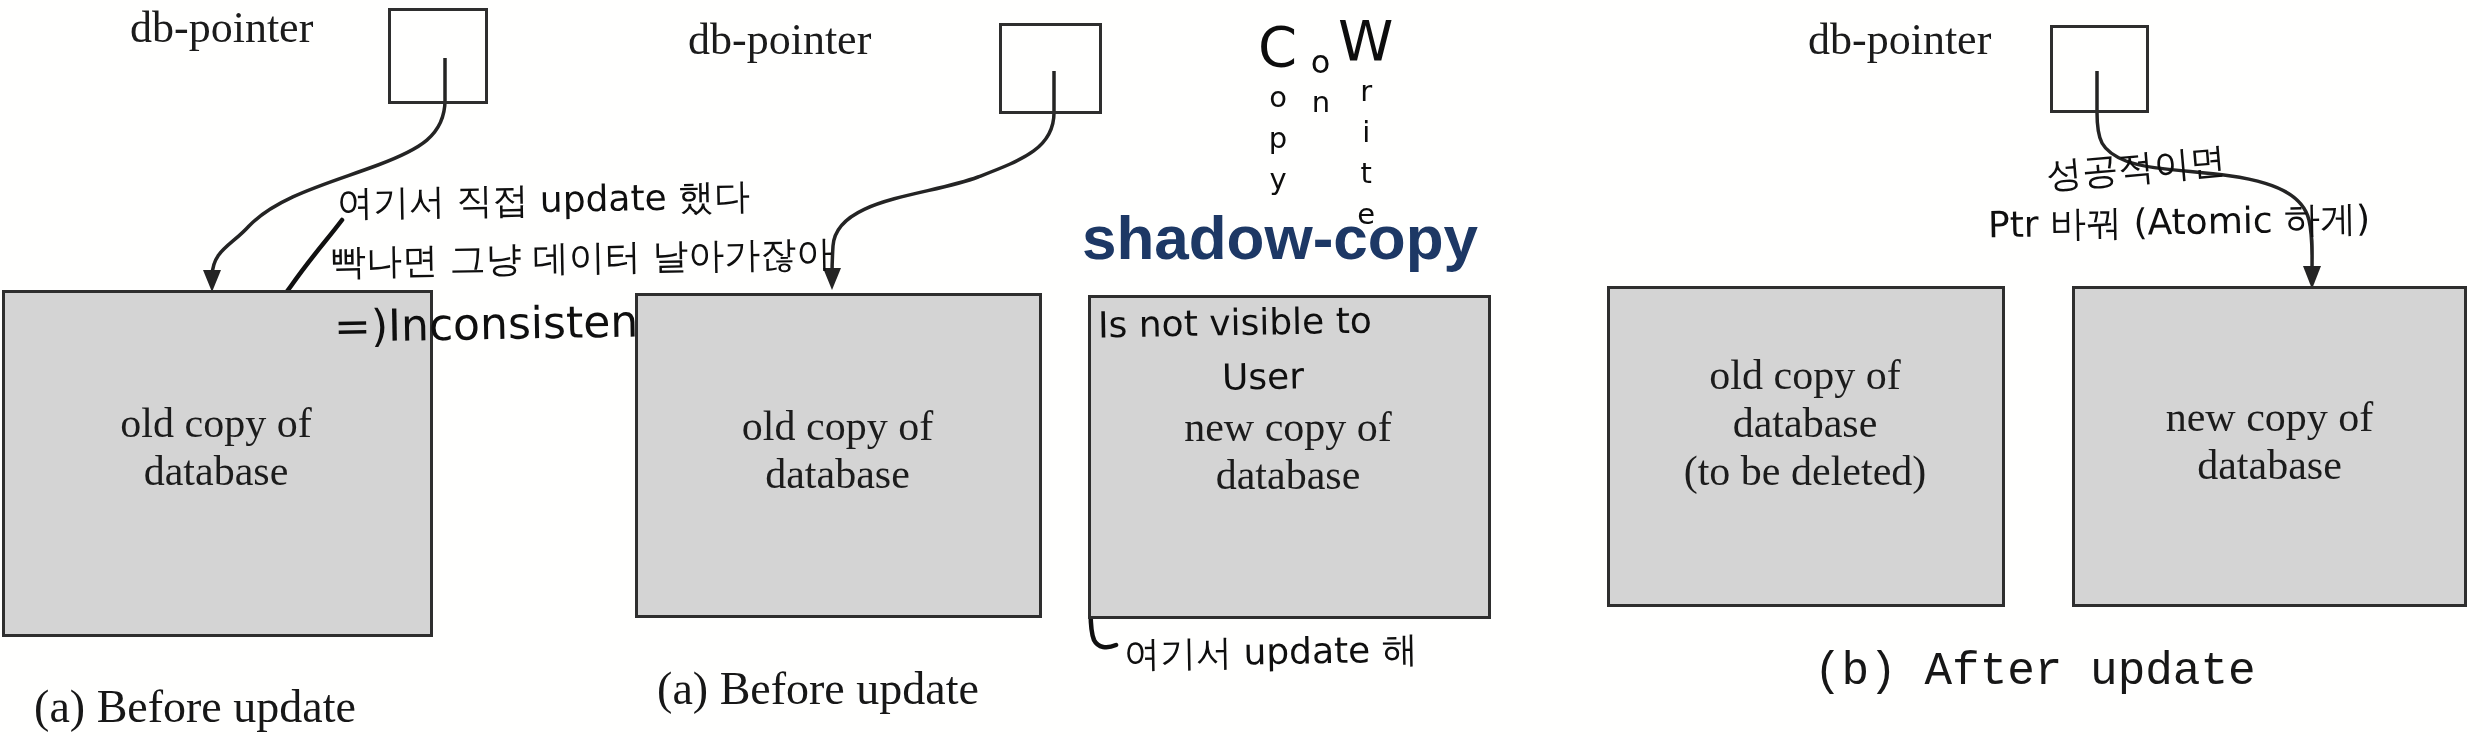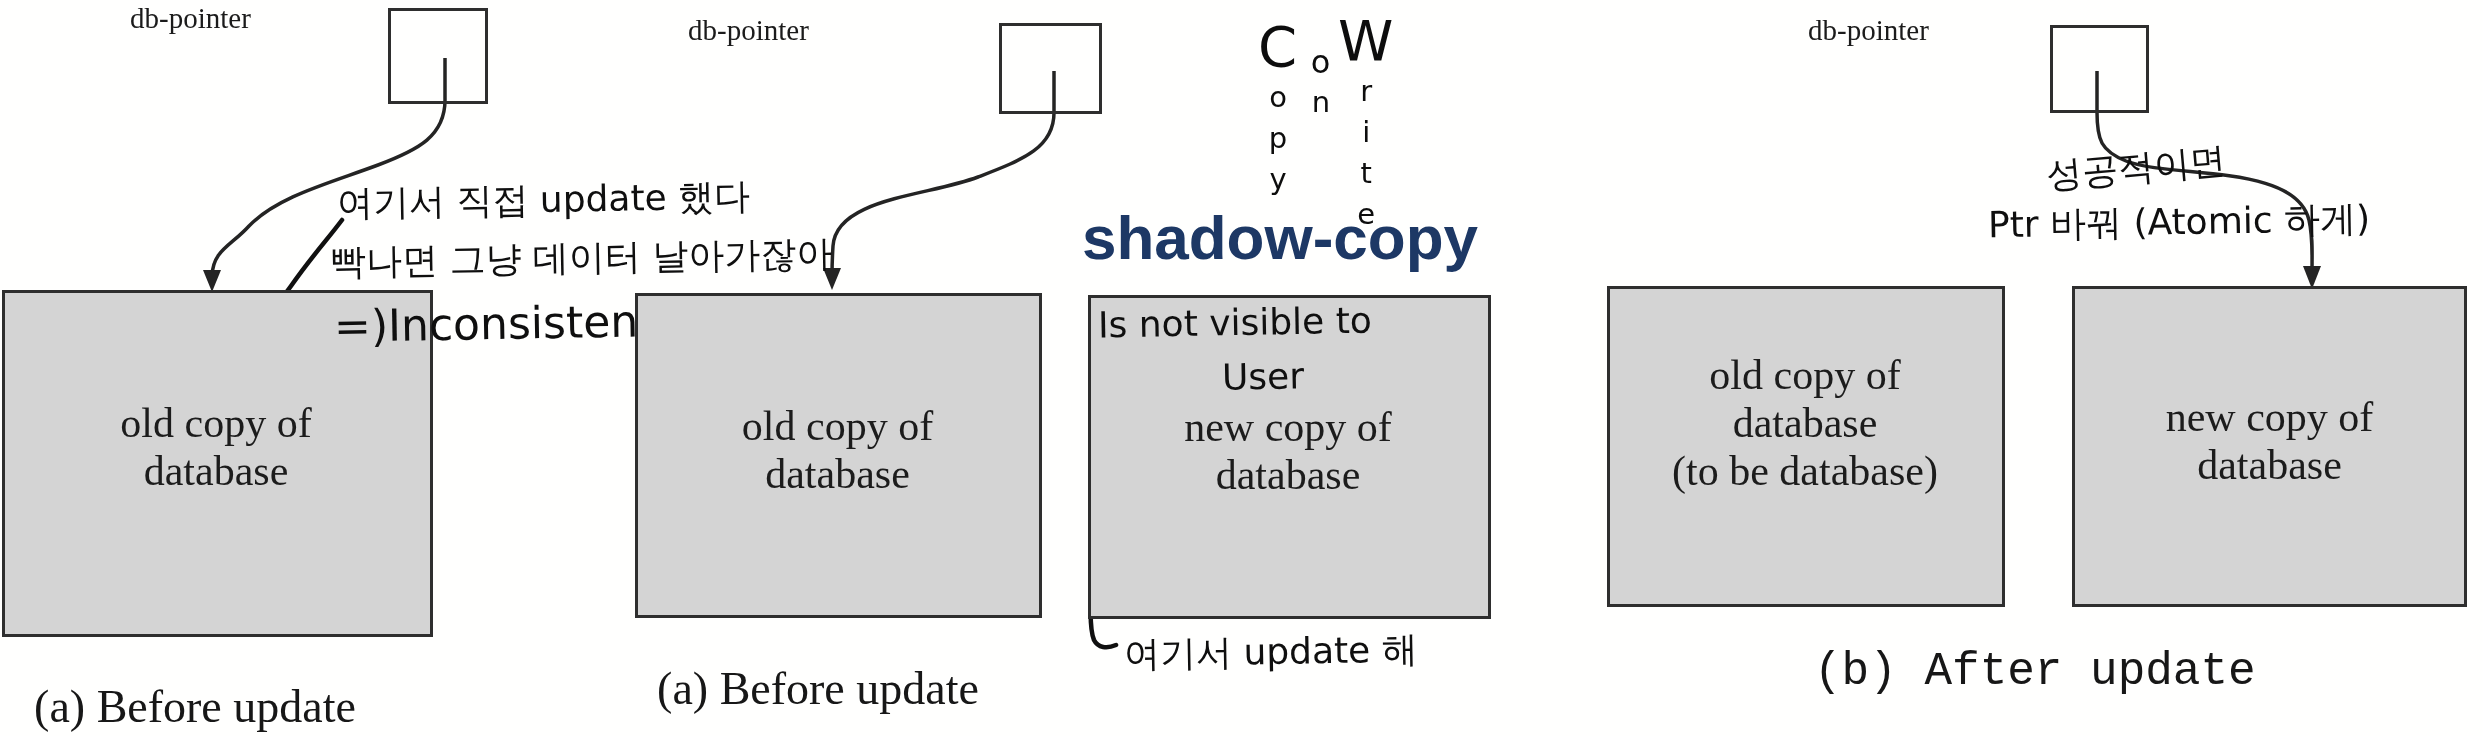--- a/index.html
+++ b/index.html
@@ -6,21 +6,21 @@
     --box-fill:#d4d4d4;
     --box-border:#2e2e2e;
     --title-blue:#1d3865;
     --ink:#0f0f0f;
   }
   html,body{margin:0;padding:0;background:#ffffff;}
   .canvas{
     position:relative;width:2483px;height:736px;background:#fffffe;
     font-family:"Liberation Serif","DejaVu Serif",serif;overflow:hidden;
   }
-  .serif-label{position:absolute;font-size:29px;color:#1b1b1b;white-space:nowrap;}
+  .serif-label{position:absolute;font-size:44px;color:#1b1b1b;white-space:nowrap;}
   .ptr-box{position:absolute;border:3px solid var(--box-border);background:transparent;}
   .gray-box{position:absolute;border:3px solid var(--box-border);background:var(--box-fill);}
   .box-text{position:absolute;text-align:center;font-size:42px;line-height:1.14;color:#1c1c1c;}
   .caption{position:absolute;text-align:center;font-size:46px;color:#171717;white-space:nowrap;}
   .hand{
     position:absolute;font-family:"DejaVu Sans",sans-serif;color:var(--ink);
     white-space:nowrap;transform:rotate(-1deg);
   }
   .hand-36{font-size:36px;}
   .hand-44{font-size:44px;}
@@ -118,21 +118,21 @@
   <div class="serif-label" style="left:1808px;top:14px;">db-pointer</div>
   <div class="ptr-box" style="left:2050px;top:25px;width:93px;height:82px;"></div>
 
   <div class="hand hand-36" style="left:2046px;top:144px;transform:rotate(-5deg);">성공적이면</div>
   <div class="hand hand-36" style="left:1988px;top:198px;">Ptr 바꿔 (Atomic 하게)</div>
 
   <div class="gray-box" style="left:1607px;top:286px;width:392px;height:315px;"></div>
   <div class="box-text" style="left:1607px;top:352px;width:396px;">
     <div>old copy of</div>
     <div>database</div>
-    <div>(to be database)</div>
+    <div>(to be deleted)</div>
   </div>
 
   <div class="gray-box" style="left:2072px;top:286px;width:389px;height:315px;"></div>
   <div class="box-text" style="left:2072px;top:394px;width:395px;">
     <div>new copy of</div>
     <div>database</div>
   </div>
 
   <div class="caption" style="left:1814px;top:646px;width:420px;font-family:Liberation Mono, monospace;">(b) After update</div>
 

